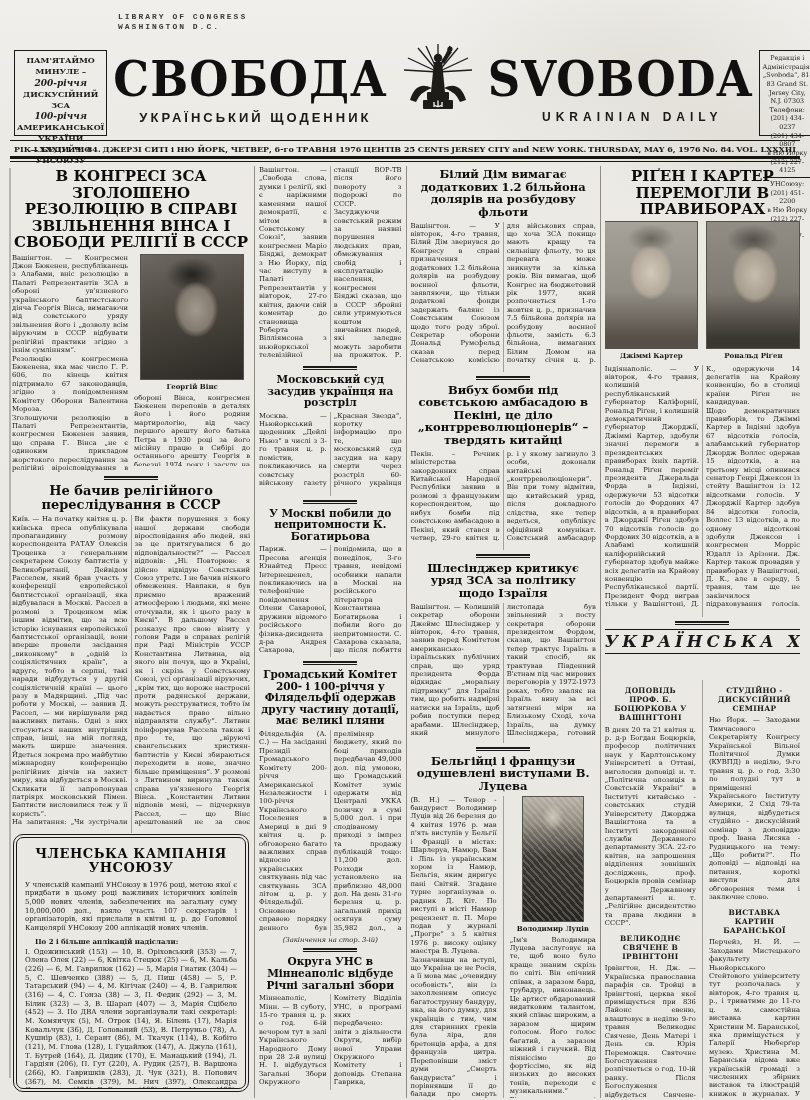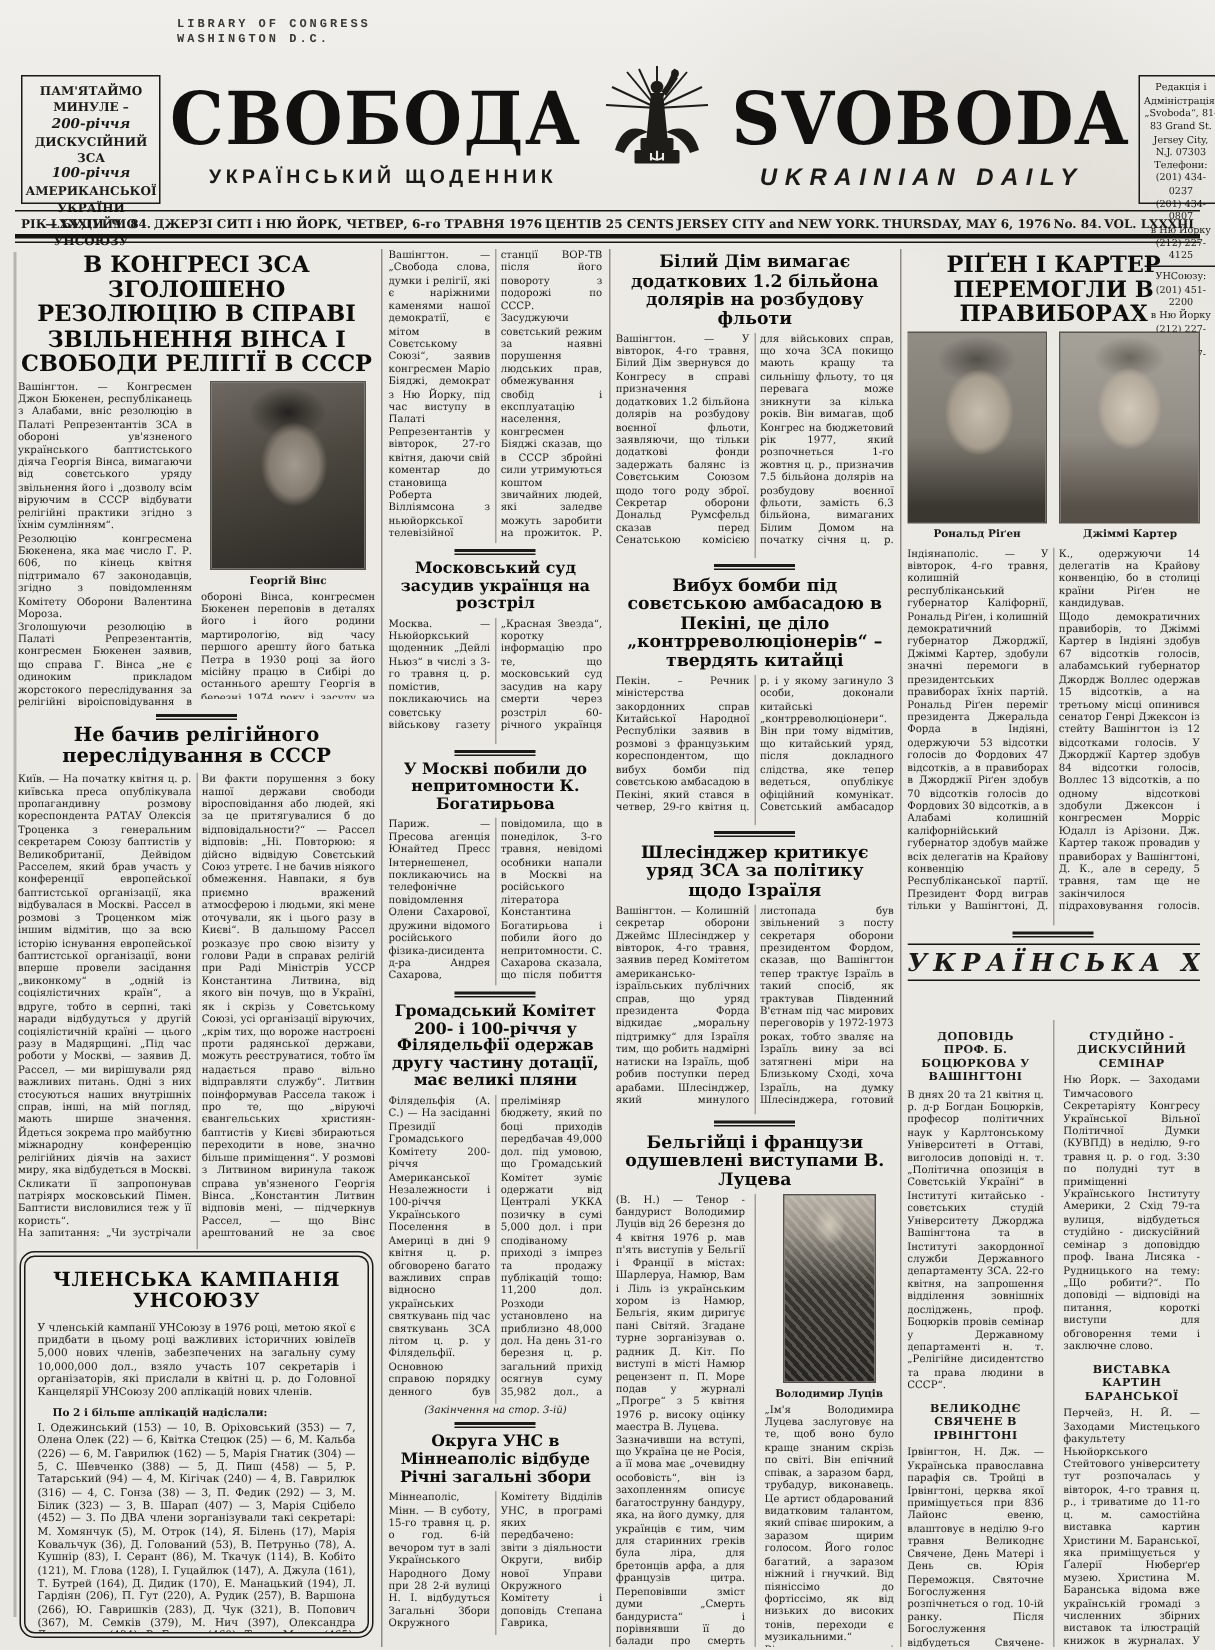--- a/index.html
+++ b/index.html
@@ -21,21 +21,21 @@
   .slogan-box { width:122px; border:1.5px solid #1b1a18; padding:4px 2px; text-align:center;
                 font-weight:bold; font-size:8px; line-height:1.35; }
   .slogan-box .it { font-style:italic; font-size:9px; }
   .mast-center { flex:1; display:flex; flex-direction:column; padding:0 6px; }
   .mast-titles { display:flex; align-items:center; justify-content:center; height:58px; }
   .title-cyr, .title-lat { font-weight:bold; font-size:45px; letter-spacing:1px;
                            transform:scaleY(1.08); white-space:nowrap; color:#11100e; }
   .logo { width:84px; height:74px; margin:0 8px; flex:0 0 auto; }
   .taglines { display:flex; justify-content:space-between; padding:2px 30px 0 26px;gap:19px; }
   .tagline-cyr { font-family:"Liberation Sans", sans-serif; font-weight:bold; font-size:13px; letter-spacing:3px; }
-  .tagline-lat { font-family:"Liberation Sans", sans-serif; font-weight:bold; font-style:italic; font-size:16px; letter-spacing:5px; }
+  .tagline-lat { font-family:"Liberation Sans", sans-serif; font-weight:bold; font-size:12px; letter-spacing:5px; }
   .office-box { width:118px; border:1.5px solid #1b1a18; padding:3px 3px; font-size:6.4px;
                 line-height:1.35; text-align:center; }
   .office-box .div { border-top:1px solid #1b1a18; margin:2px 0; }
 
   
   .dateline { position:absolute; left:10px; top:140px; width:790px; }
   .dl-row { display:flex; justify-content:space-between; align-items:baseline;
             border-top:1.2px solid #16150f; padding:3px 4px 2px 4px;
             font-weight:bold; font-size:8px; white-space:nowrap; }
   .rule-thick { height:3px; background:#16150f; }
@@ -273,26 +273,26 @@
       </article>
     </div>
 
     <div class="vrule"></div>
 
     <div class="colgroup g-r">
       <article>
         <div class="head h-xl">РІҐЕН І КАРТЕР ПЕРЕМОГЛИ В ПРАВИБОРАХ</div>
         <div style="display:flex; gap:8px; justify-content:center; margin:2px 0;">
           <div>
+            <div class="photo ph-carter"></div>
+            <div class="caption">Джіммі Картер</div>
+          </div>
+          <div>
             <div class="photo ph-reagan"></div>
             <div class="caption">Рональд Ріґен</div>
-          </div>
-          <div>
-            <div class="photo ph-carter"></div>
-            <div class="caption">Джіммі Картер</div>
           </div>
         </div>
         <div class="body cols2" style="height:252px;">Індіянаполіс. — У вівторок, 4-го травня, колишній республіканський губернатор Каліфорнії, Рональд Ріґен, і колишній демократичний губернатор Джорджії, Джіммі Картер, здобули значні перемоги в президентських правиборах їхніх партій. Рональд Ріґен переміг президента Джеральда Форда в Індіяні, одержуючи 53 відсотки голосів до Фордових 47 відсотків, а в правиборах в Джорджії Ріґен здобув 70 відсотків голосів до Фордових 30 відсотків, а в Алабамі колишній каліфорнійський губернатор здобув майже всіх делегатів на Крайову конвенцію Республіканської партії. Президент Форд виграв тільки у Вашінгтоні, Д. К., одержуючи 14 делегатів на Крайову конвенцію, бо в столиці країни Ріґен не кандидував.
 Щодо демократичних правиборів, то Джіммі Картер в Індіяні здобув 67 відсотків голосів, алабамський губернатор Джордж Воллес одержав 15 відсотків, а на третьому місці опинився сенатор Генрі Джексон із стейту Вашінгтон із 12 відсотками голосів. У Джорджії Картер здобув 84 відсотки голосів, Воллес 13 відсотків, а по одному відсоткові здобули Джексон і конгресмен Морріс Юдалл із Арізони. Дж. Картер також провадив у правиборах у Вашінгтоні, Д. К., але в середу, 5 травня, там ще не закінчилося підраховування голосів. Картер програв тільки в Алабамі, де губернатор Воллес здобув майже всіх делегатів на Крайову конвенцію Демократичної партії.
 Як вказують коментатори, ці правибори довели до того, що тепер Рональд Ріґен перший раз має більше делегатів на Крайову конвенцію ніж президент Форд, а саме, Ріґен — 341, Форд — 296. Вівторкові правибори також скріпили становище Джіммі Картера до такої міри, що дедалі лідери Демократичної партії тепер твердять, що він таки здобуде номінацію на Крайовій конвенції, особливо після того, як сенатор Губерт Гомфрі з Міннесоти та сенатор Джексон заявили, що не будуть „активними кандидатами“.</div>
       </article>
       <div class="sep"></div>
       <section>
         <div class="khr-banner">УКРАЇНСЬКА ХРОНІКА</div>
         <div class="flex2" style="height:420px;margin-top:26px;">

